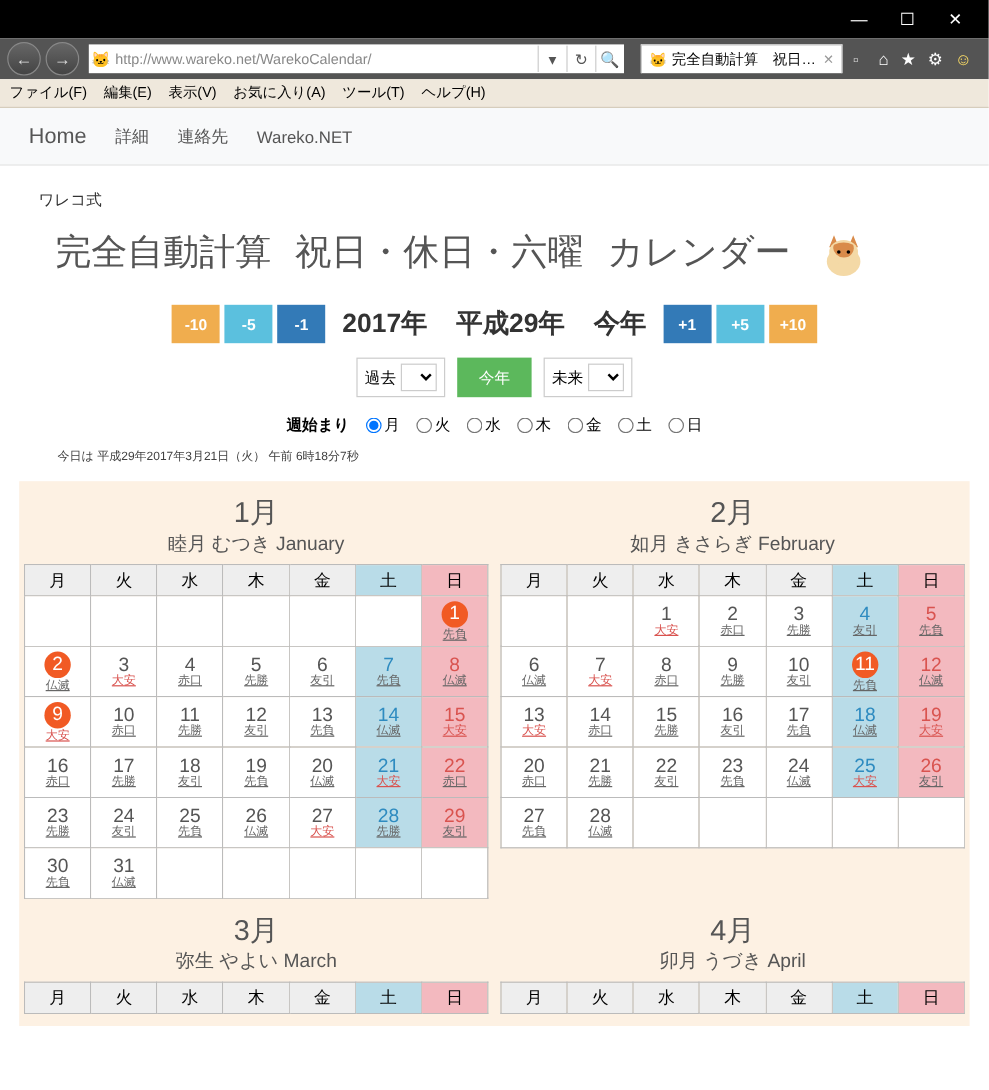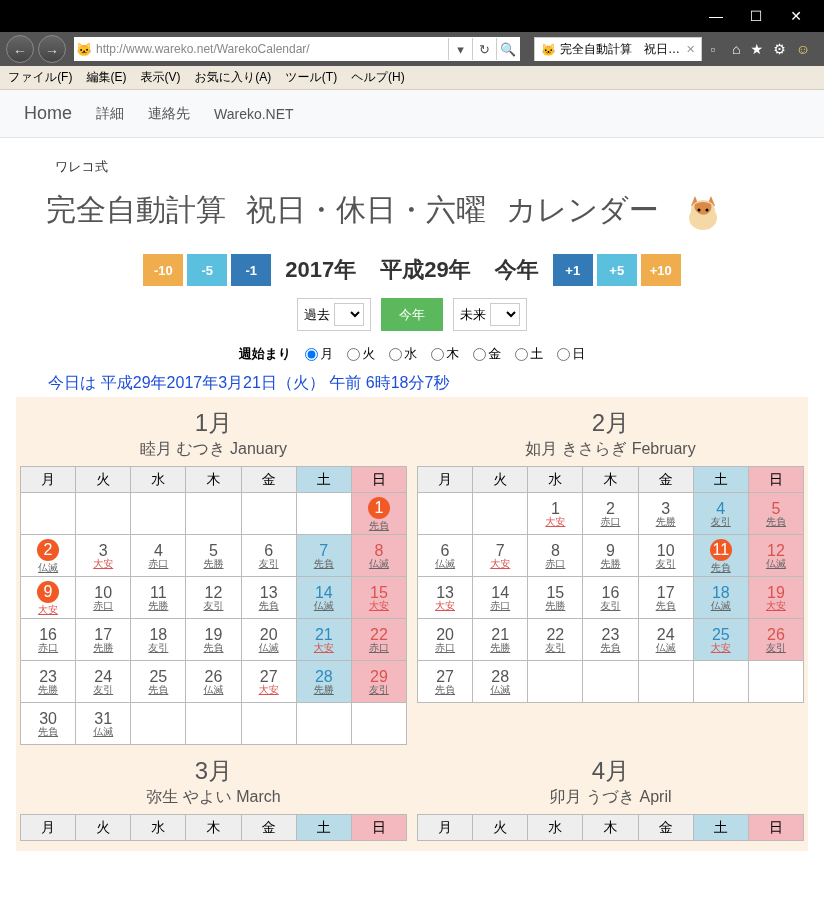--- a/index.html
+++ b/index.html
@@ -23,41 +23,41 @@
 .toolicons span { cursor: pointer; }
 .smiley { color: #ffe066; }
 
 .menubar { background: #efe8dc; height: 24px; display: flex; align-items: center; padding: 0 8px; gap: 14px; font-size: 12px; border-bottom: 1px solid #d6cdbc; }
 
 .appnav { background: #f8f9fa; height: 48px; display: flex; align-items: center; padding: 0 24px; gap: 24px; border-bottom: 1px solid #e5e5e5; }
 .appnav .brand { font-size: 18px; color: #555; }
 .appnav .link { font-size: 14px; color: #555; cursor: pointer; }
 
 .content { padding: 10px 16px 0 16px; }
-.small { font-size: 13px; color: #333; margin: 10px 0 2px 39px; }
+.small { font-size: 13px; color: #333; margin: 10px 0 2px 16px; }
 .pagetitle { font-size: 30px; color: #555; font-weight: 300; margin: 10px 0 20px 30px; display: flex; align-items: center; gap: 20px; }
 .cat { width: 48px; height: 48px; position: relative; }
 .cat svg { width: 48px; height: 48px; }
 
 .yearctrl { display: flex; justify-content: center; align-items: center; gap: 4px; margin: 12px 0; }
 .yearbtn { min-width: 40px; height: 32px; color: #fff; border: none; font-size: 13px; font-weight: bold; display: inline-flex; align-items: center; justify-content: center; cursor: pointer; }
 .btn-orange { background: #f0ad4e; }
 .btn-blue { background: #5bc0de; }
 .btn-dark { background: #337ab7; }
 .yeartext { font-size: 22px; font-weight: bold; color: #333; padding: 0 10px; }
 
 .selectrow { display: flex; justify-content: center; gap: 10px; margin-bottom: 14px; }
 .sel { border: 1px solid #ccc; background: #fff; padding: 2px 4px; font-size: 13px; }
 .btn-green { background: #5cb85c; color: #fff; border: none; padding: 6px 18px; font-size: 13px; cursor: pointer; }
 
 .weekrow { display: flex; justify-content: center; align-items: center; gap: 14px; font-size: 13px; margin-bottom: 10px; }
 .weekrow .lbl { font-weight: bold; }
 .weekrow label { display: inline-flex; align-items: center; gap: 2px; }
 
-.today { font-size: 16px; color: #1d4ed8; margin: 6px 0 3px 32px; }
+.today { font-size: 10px; color: #404040; margin: 6px 0 14px 32px; }
 
 .calwrap { background: #fdf1e3; padding: 10px 0; }
 .calgrid { display: grid; grid-template-columns: 1fr 1fr; gap: 10px; padding: 0 4px; }
 .month { }
 .mtitle { text-align: center; font-size: 24px; color: #555; font-weight: 300; }
 .msub { text-align: center; font-size: 16px; color: #555; font-weight: 300; margin-bottom: 6px; }
 .caltable { width: 100%; border-collapse: collapse; table-layout: fixed; }
 .caltable th, .caltable td { border: 1px solid #bbb; text-align: center; vertical-align: middle; padding: 2px 0; height: 42px; position: relative; }
 .caltable th { background: #eee; font-weight: normal; height: 26px; font-size: 14px; }
 .caltable th.sat { background: #b9dce8; }

